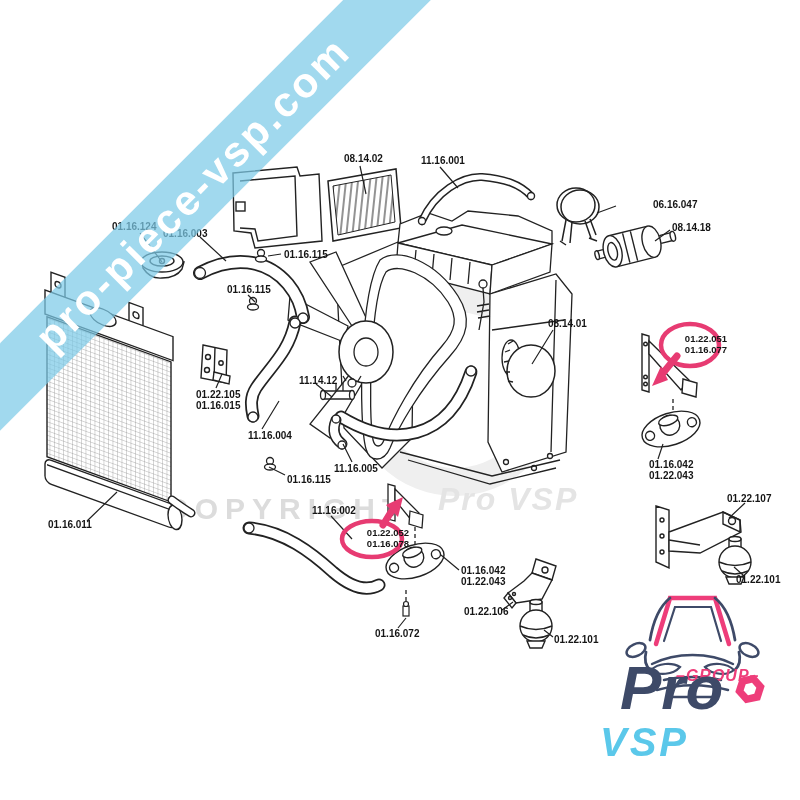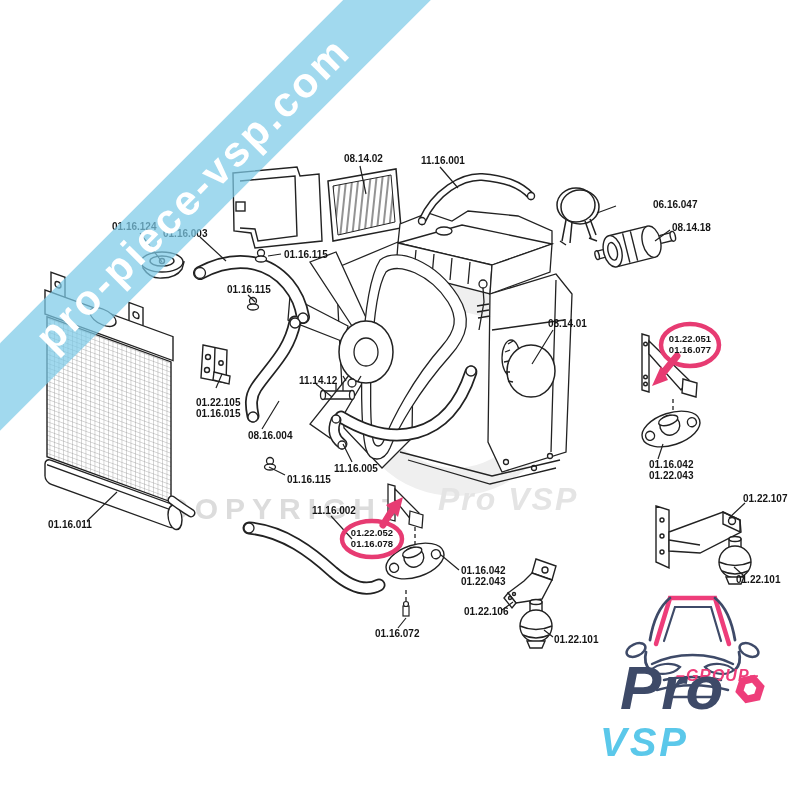--- a/index.html
+++ b/index.html
@@ -12,21 +12,21 @@
            letter-spacing:7px;color:#dcdcdc;}
   .wm-brand{position:absolute;left:438px;top:481px;font-size:32px;font-weight:bold;
             font-style:italic;letter-spacing:2px;color:#e4e4e4;}
   
   .art{z-index:2;}
   
   .labels{z-index:3;}
   .plabel{position:absolute;font-size:10px;font-weight:bold;color:#151515;
           line-height:11px;white-space:nowrap;}
   .ann-text{position:absolute;width:62px;text-align:center;font-size:9.5px;
-            font-weight:bold;color:#151515;line-height:11px;z-index:4;}
+            font-weight:bold;color:#151515;line-height:11px;z-index:4;padding-left:16px;}
   
   .logo-group{position:absolute;left:676px;top:667px;font-size:16px;font-weight:bold;
               font-style:italic;letter-spacing:1px;color:#ee3d7a;z-index:3;}
   .logo-pro{position:absolute;left:620px;top:658px;font-size:62px;font-weight:bold;
             font-style:italic;color:#3e4a68;z-index:3;line-height:60px;}
   .logo-vsp{position:absolute;left:600px;top:714px;font-size:40px;font-weight:bold;
             font-style:italic;letter-spacing:3px;color:#5bc8ea;z-index:3;line-height:56px;}
   
   .banner{position:absolute;left:-157px;top:163px;width:700px;height:62px;
           transform:rotate(-45deg);background:rgba(125,203,232,0.72);z-index:5;
@@ -321,26 +321,26 @@
       </div>
       <div class="plabel" style="left: 672px; top: 222px;">
         <div>08.14.18</div>
       </div>
       <div class="plabel" style="left: 284px; top: 249px;">
         <div>01.16.115</div>
       </div>
       <div class="plabel" style="left: 227px; top: 284px;">
         <div>01.16.115</div>
       </div>
-      <div class="plabel" style="left: 196px; top: 397px;">
+      <div class="plabel" style="left: 196px; top: 389px;">
         <div>01.22.105</div>
         <div>01.16.015</div>
       </div>
       <div class="plabel" style="left: 248px; top: 430px;">
-        <div>08.16.004</div>
+        <div>11.16.004</div>
       </div>
       <div class="plabel" style="left: 299px; top: 375px;">
         <div>11.14.12</div>
       </div>
       <div class="plabel" style="left: 287px; top: 474px;">
         <div>01.16.115</div>
       </div>
       <div class="plabel" style="left: 334px; top: 463px;">
         <div>11.16.005</div>
       </div>
@@ -350,21 +350,21 @@
       <div class="plabel" style="left: 312px; top: 505px;">
         <div>11.16.002</div>
       </div>
       <div class="plabel" style="left: 48px; top: 519px;">
         <div>01.16.011</div>
       </div>
       <div class="plabel" style="left: 649px; top: 459px;">
         <div>01.16.042</div>
         <div>01.22.043</div>
       </div>
-      <div class="plabel" style="left: 727px; top: 493px; margin-left: 16px;">
+      <div class="plabel" style="left: 727px; top: 493px;">
         <div>01.22.107</div>
       </div>
       <div class="plabel" style="left: 736px; top: 574px;">
         <div>01.22.101</div>
       </div>
       <div class="plabel" style="left: 461px; top: 565px;">
         <div>01.16.042</div>
         <div>01.22.043</div>
       </div>
       <div class="plabel" style="left: 464px; top: 606px;">

